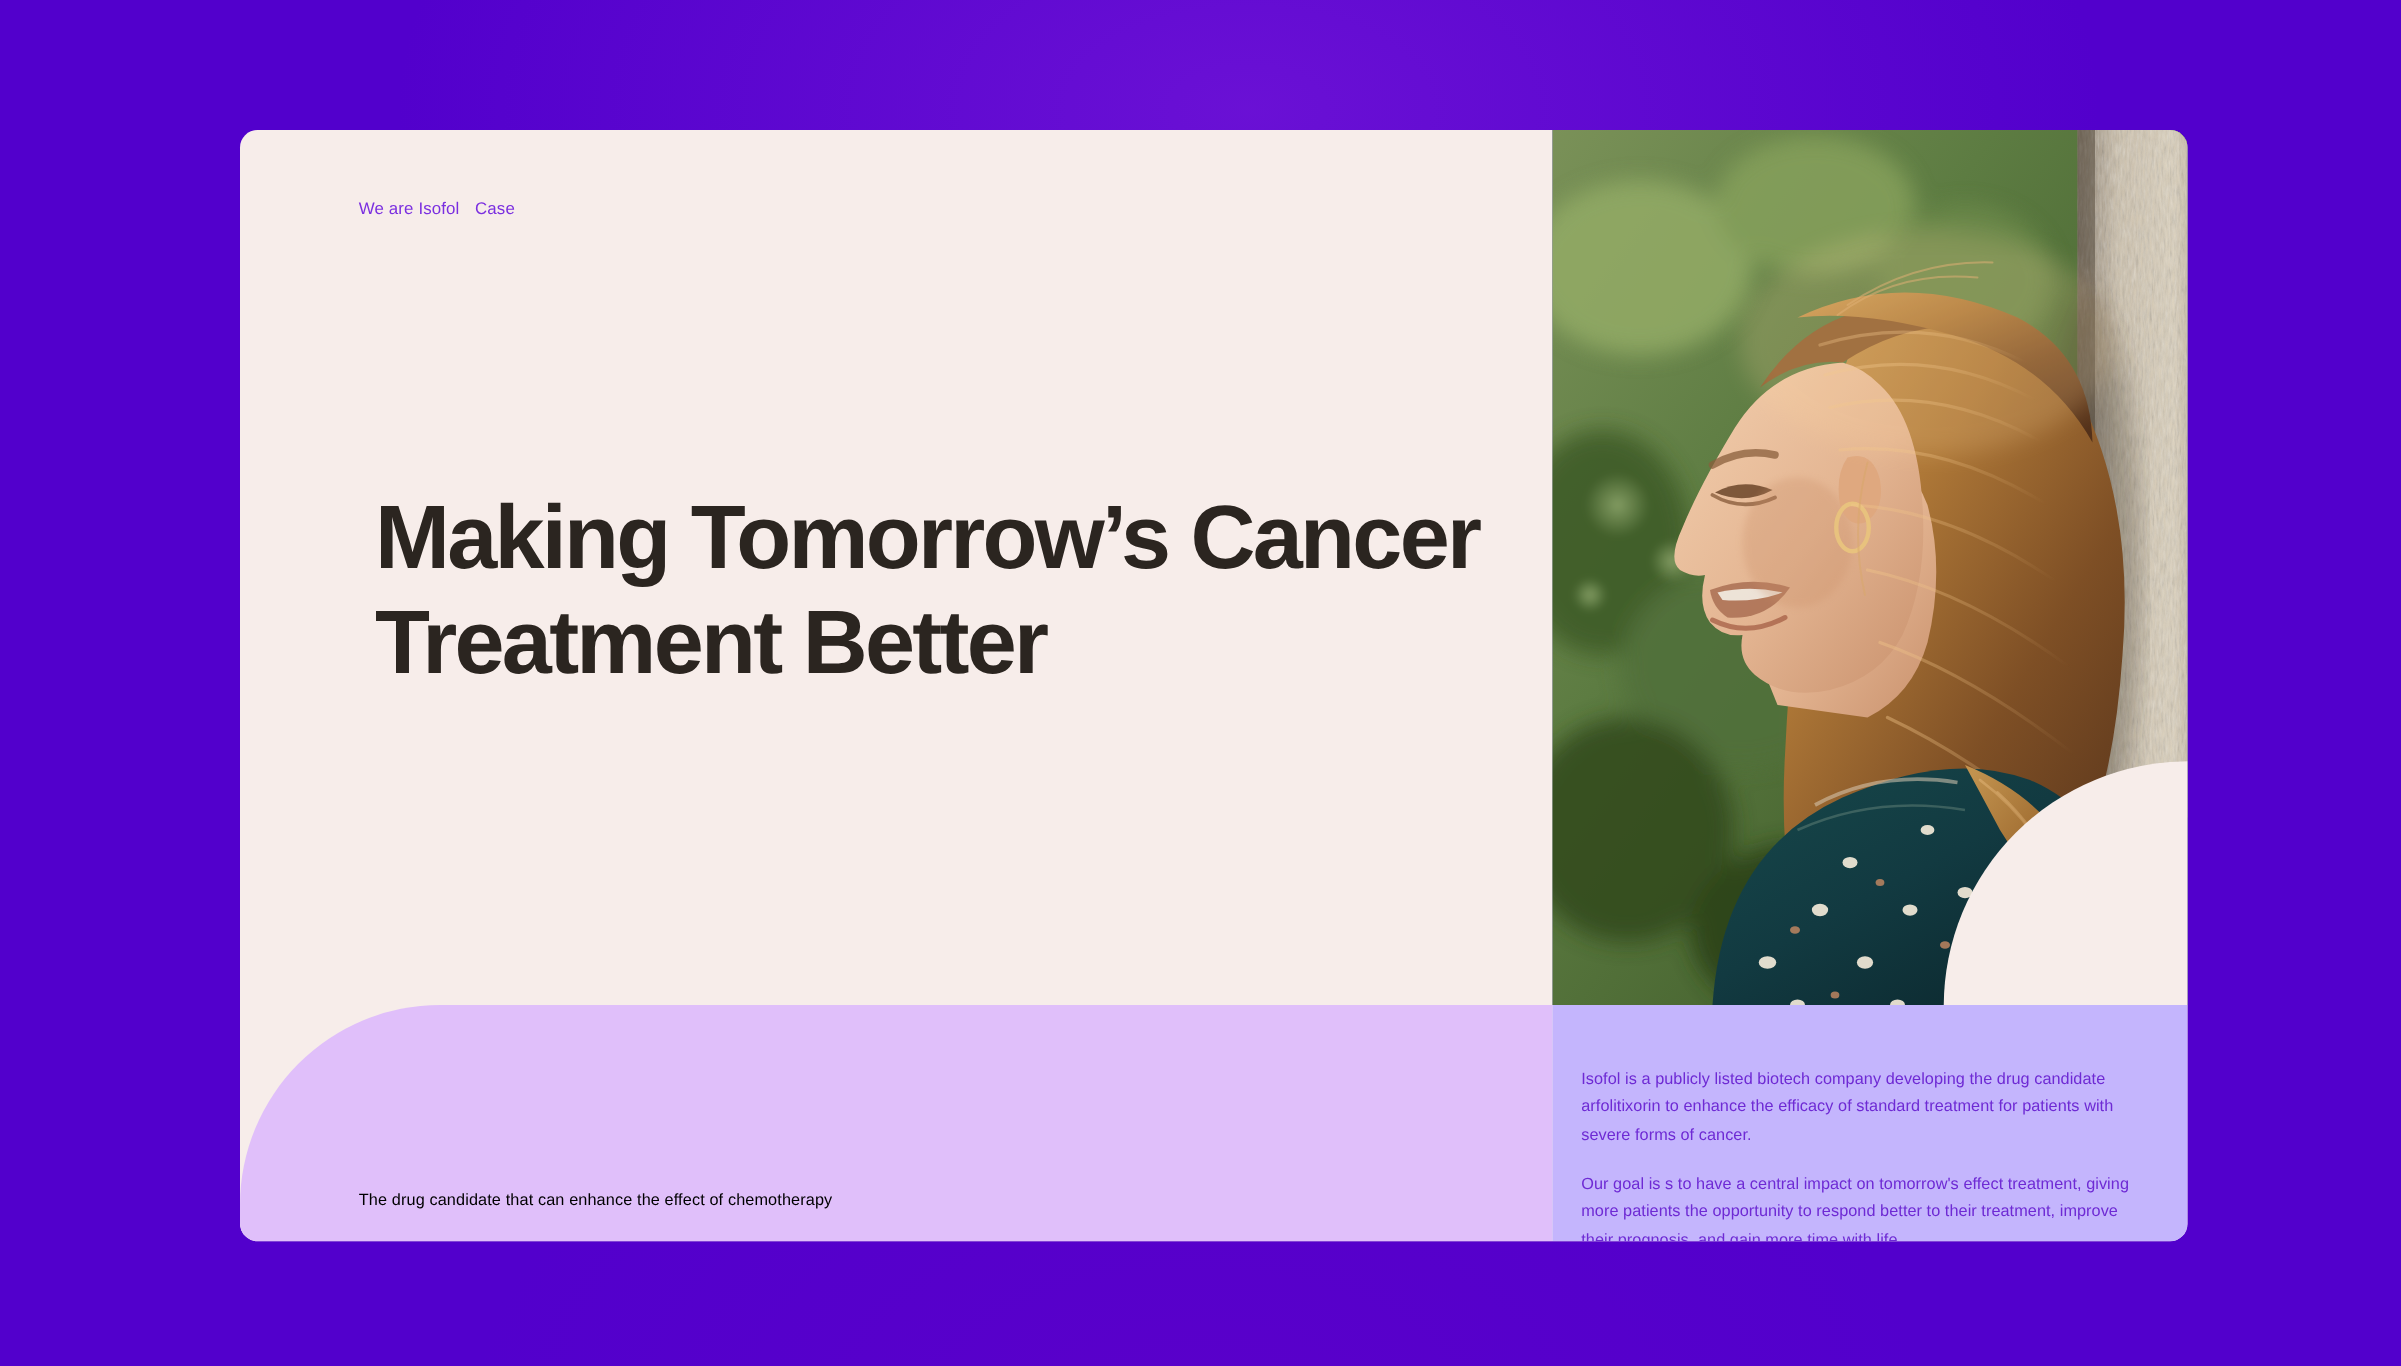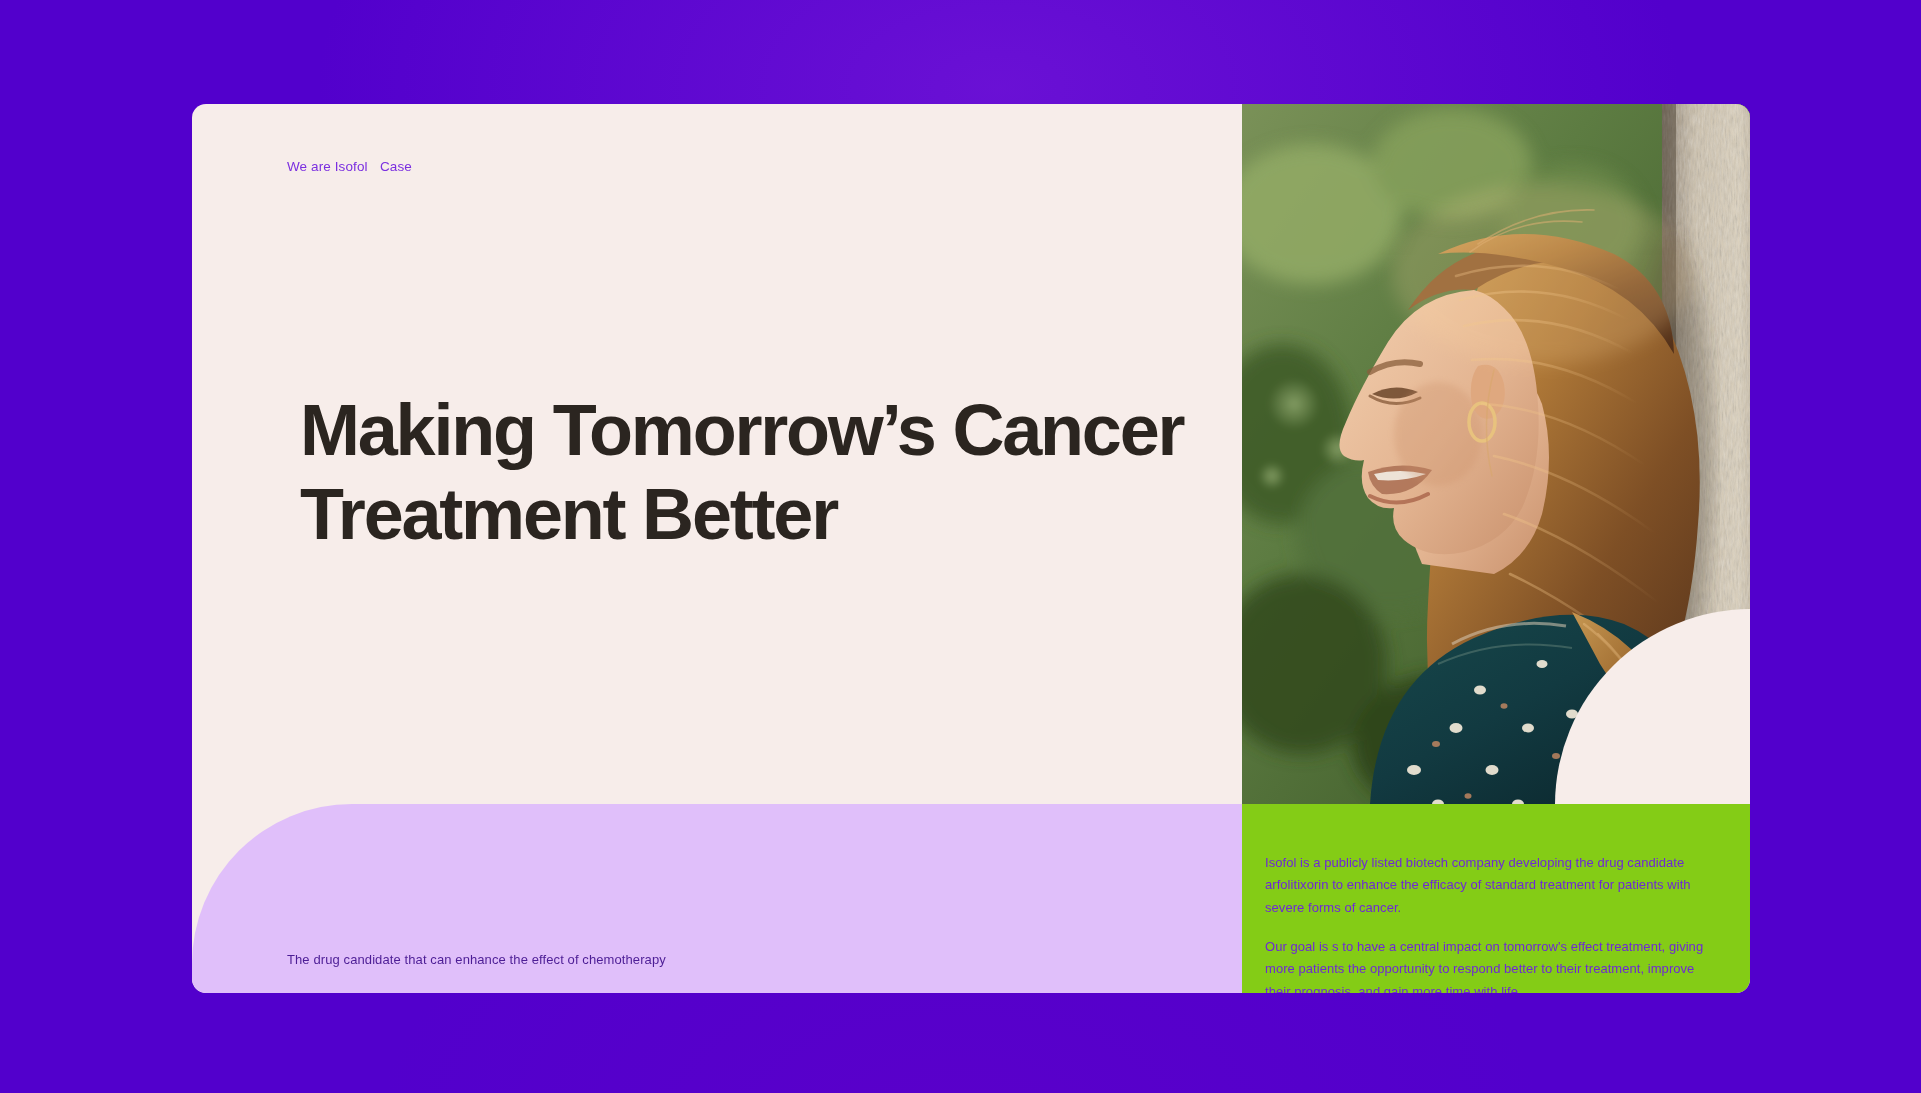--- a/index.html
+++ b/index.html
@@ -76,32 +76,32 @@
     left:0; bottom:0;
     width:1050px; height:189px;
     background:#e0bffa;
     border-top-left-radius:160px;
     border-bottom-left-radius:14px;
   }
   .caption{
     position:absolute;
     left:95px; bottom:26px;
     font-size:13px;
-    color:#4c1d95;
+    color:#000000;
     letter-spacing:.1px;
     white-space:nowrap;
   }
 
   
   .right{
     position:relative;
     width:508px;
     height:100%;
     flex:none;
-    background:#84cc16;
+    background:#c4b5fd;
   }
 
   
   .photo{
     position:absolute;
     left:0; top:0;
     width:508px; height:700px;
     overflow:hidden;
     background:#4e6b3c;
   }

